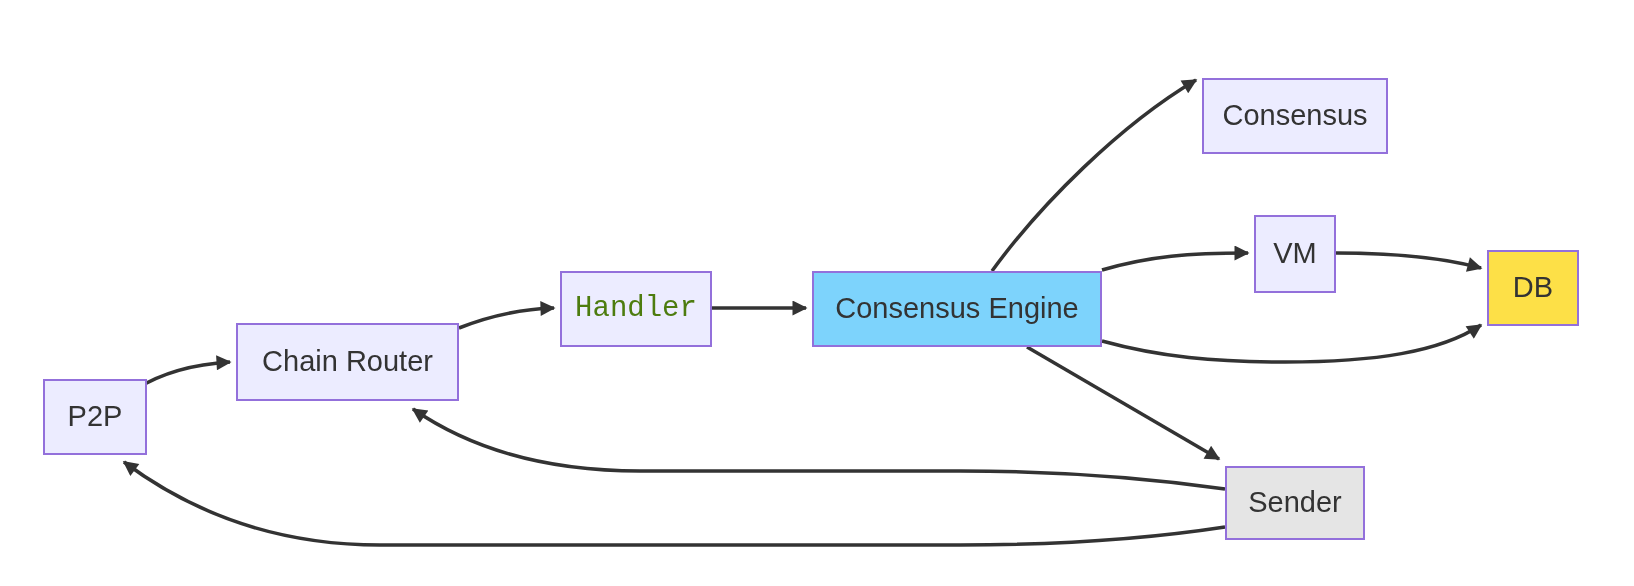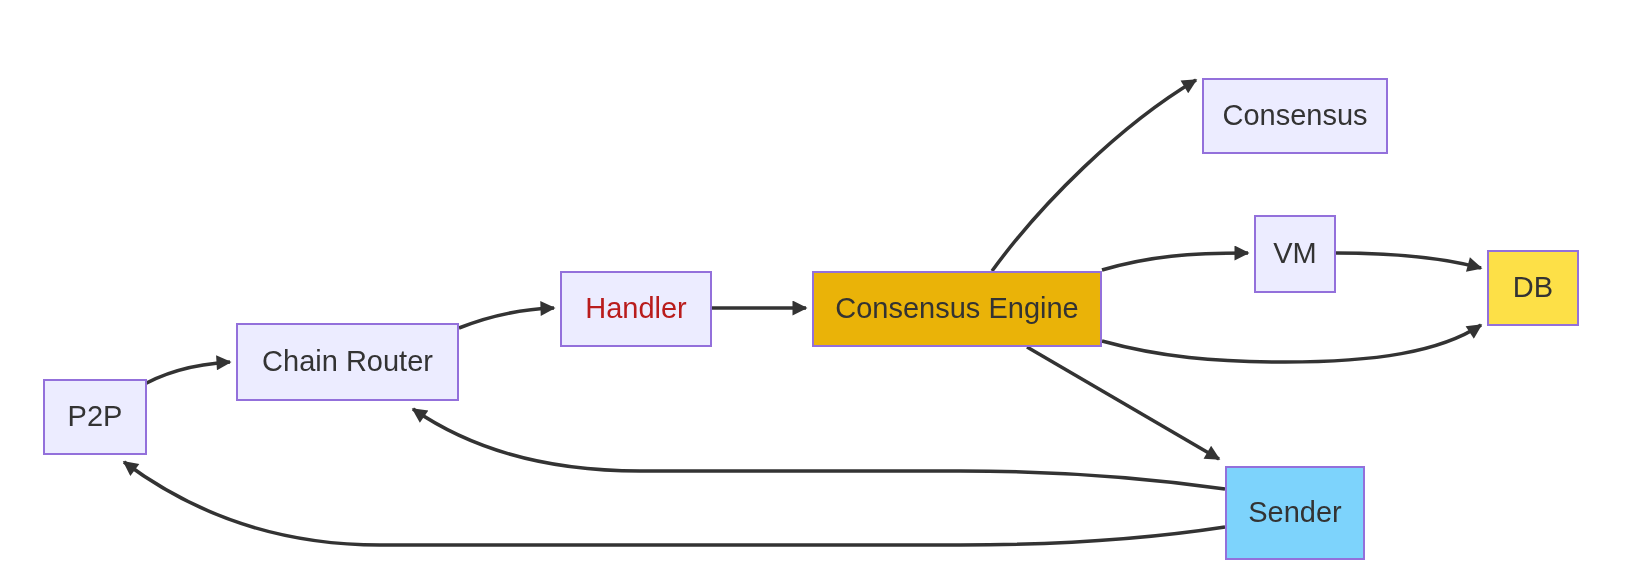--- a/index.html
+++ b/index.html
@@ -66,31 +66,31 @@
       </g>
   </svg>
   <div id="node-layer">
       <div class="node" style="left: 43px; top: 379px; width: 104px; height: 76px; background: rgb(236, 236, 255); border-color: rgb(147, 112, 219);">
         <span class="node-label" style="color: rgb(51, 51, 51);">P2P</span>
       </div>
       <div class="node" style="left: 236px; top: 323px; width: 223px; height: 78px; background: rgb(236, 236, 255); border-color: rgb(147, 112, 219);">
         <span class="node-label" style="color: rgb(51, 51, 51);">Chain Router</span>
       </div>
       <div class="node" style="left: 560px; top: 271px; width: 152px; height: 76px; background: rgb(236, 236, 255); border-color: rgb(147, 112, 219);">
-        <span class="node-label" style="color: #b91c1c;">Handler</span>
+        <span class="node-label" style="color: #4d7c0f; font-family: Liberation Mono, monospace;">Handler</span>
       </div>
-      <div class="node" style="left: 812px; top: 271px; width: 290px; height: 76px; background: #eab308; border-color: rgb(147, 112, 219);">
+      <div class="node" style="left: 812px; top: 271px; width: 290px; height: 76px; background: #7dd3fc; border-color: rgb(147, 112, 219);">
         <span class="node-label" style="color: rgb(51, 51, 51);">Consensus Engine</span>
       </div>
       <div class="node" style="left: 1202px; top: 38px; width: 186px; height: 76px; background: rgb(236, 236, 255); border-color: rgb(147, 112, 219); margin-top: 40px;">
         <span class="node-label" style="color: rgb(51, 51, 51);">Consensus</span>
       </div>
       <div class="node" style="left: 1254px; top: 215px; width: 82px; height: 78px; background: rgb(236, 236, 255); border-color: rgb(147, 112, 219); justify-content: center;">
         <span class="node-label" style="color: rgb(51, 51, 51);">VM</span>
       </div>
       <div class="node" style="left: 1487px; top: 250px; width: 92px; height: 76px; background: #fde047; border-color: rgb(147, 112, 219);">
         <span class="node-label" style="color: rgb(51, 51, 51);">DB</span>
       </div>
-      <div class="node" style="left: 1225px; top: 466px; width: 140px; height: 94px; background: #7dd3fc; border-color: rgb(147, 112, 219);">
+      <div class="node" style="left: 1225px; top: 466px; width: 140px; height: 74px; background: #e5e5e5; border-color: rgb(147, 112, 219);">
         <span class="node-label" style="color: rgb(51, 51, 51);">Sender</span>
       </div>
     </div>
 </div>
 
 </body></html>

